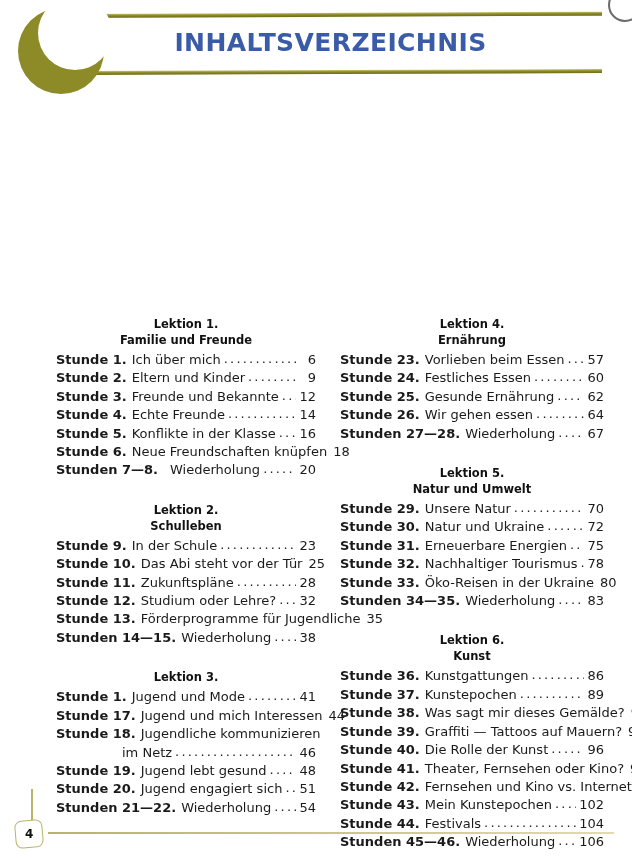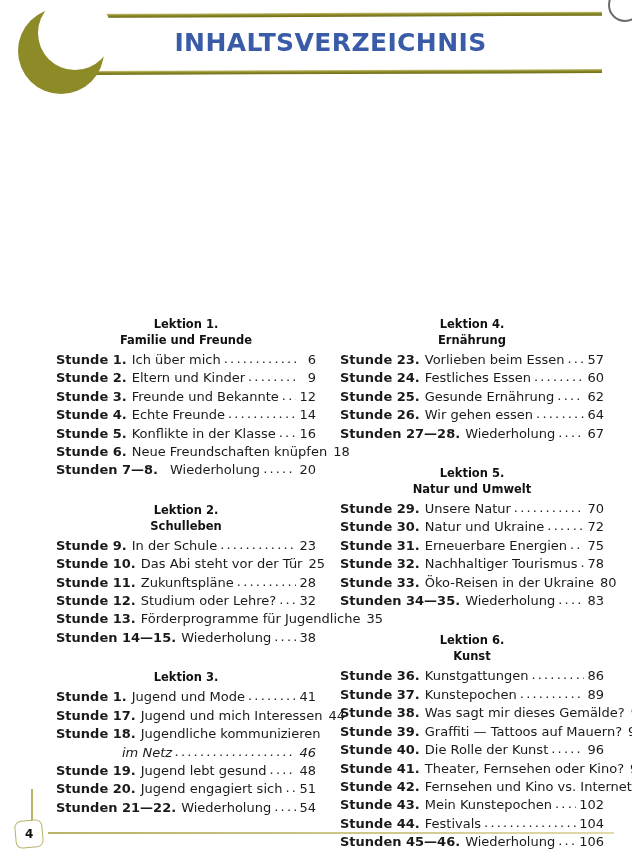--- a/index.html
+++ b/index.html
@@ -165,21 +165,20 @@
   }
   .entry .pg {
     flex: 0 0 auto;
     padding-left: 3px;
     text-align: right;
     min-width: 16px;
   }
   .entry.wide .lbl { padding-right: 12px; }
   .entry.cont {
     padding-left: 66px;
-    font-style: italic;
   }
 
   .gap { height: 20px; }
 
   
   .footer {
     position: absolute;
     left: 0;
     top: 0;
     width: 632px;

